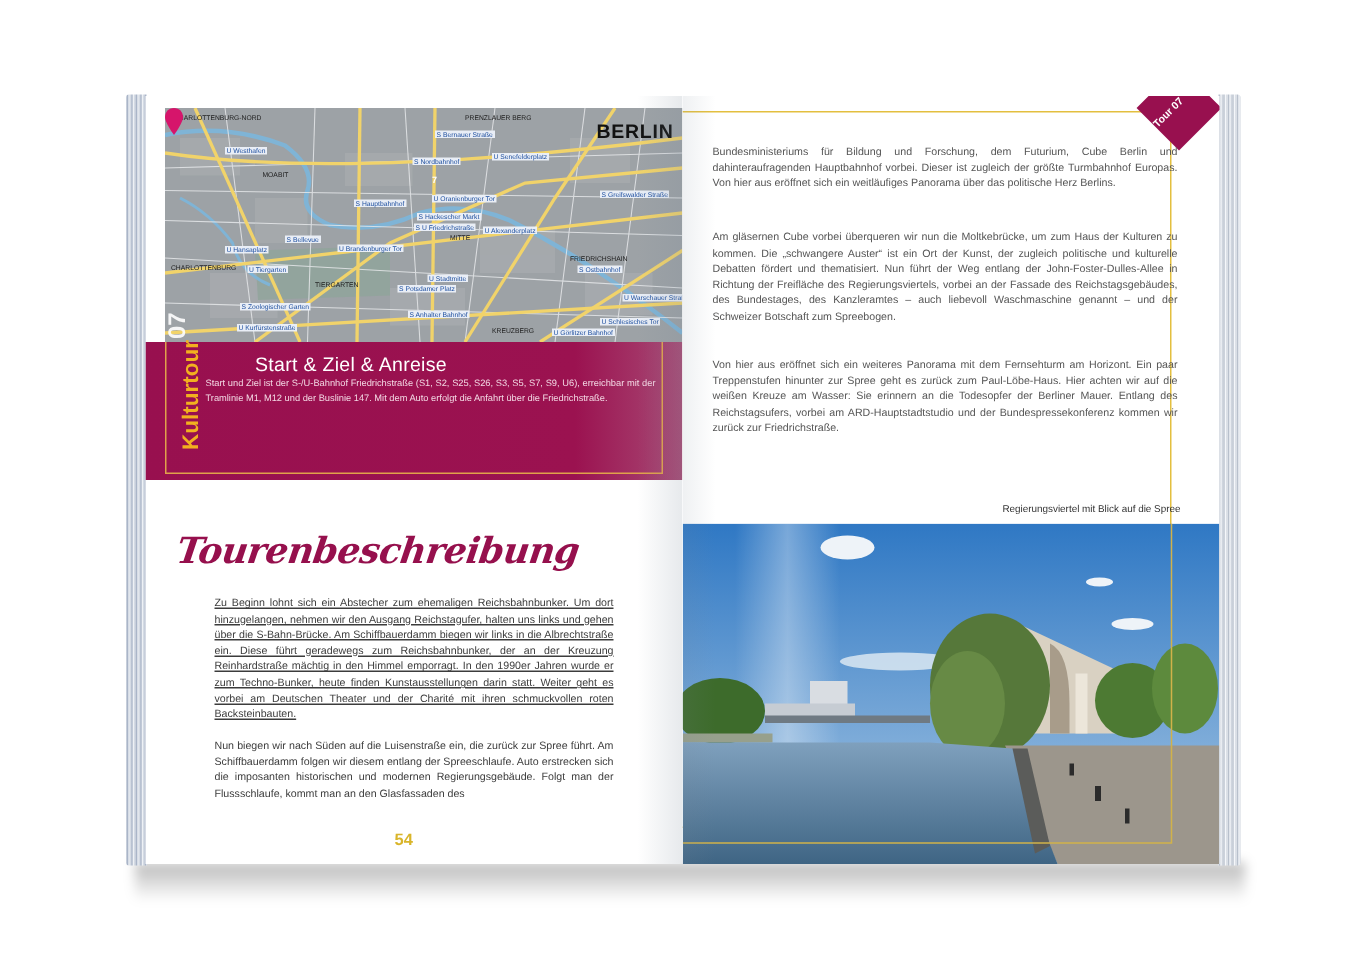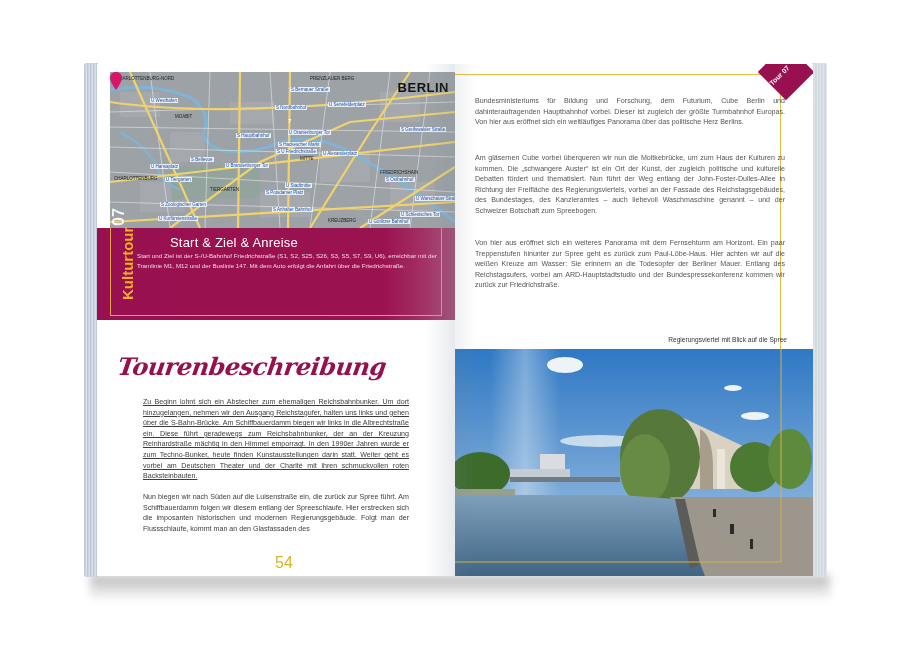--- a/index.html
+++ b/index.html
@@ -89,21 +89,21 @@
     position: absolute; left: 21px; top: 288px; font-family: "DejaVu Serif", serif;
     font-style: italic; font-weight: bold; font-size: 24px; color: #96104d;
     letter-spacing: -0.5px; transform: skewX(-8deg);
   }
   .body-text {
     position: absolute; color: #3c3c3c; font-size: 7.1px; line-height: 10.6px; text-align: justify;
   }
   .left-p1 { left: 46px; top: 333px; width: 266px; text-decoration: underline; }
   .left-p2 { left: 46px; top: 428px; width: 266px; }
   .page-number {
-    position: absolute; left: 178px; top: 490px; font-weight: normal; font-size: 16px; color: #d9b52a;
+    position: absolute; left: 166px; top: 490px; font-weight: bold; font-size: 11px; color: #d9b52a;
   }
 
   
   .gold-frame {
     position: absolute; left: 0; top: 10px; width: 326px; height: 478px;
     border-top: 1px solid #e3bf3f; border-right: 1px solid #e3bf3f;
     border-bottom: 1px solid #d1b24a;
   }
   .tour-tab {
     position: absolute; left: 311px; top: -12px; width: 40px; height: 40px;
@@ -225,21 +225,21 @@
   <div class="banner">
     <div class="banner-frame"></div>
     <div class="banner-vertical">Kulturtour</div>
     <div class="banner-title">Start &amp; Ziel &amp; Anreise</div>
     <div class="banner-text">Start und Ziel ist der S-/U-Bahnhof Friedrichstraße (S1, S2, S25, S26, S3, S5, S7, S9, U6), erreichbar mit der Tramlinie M1, M12 und der Buslinie 147. Mit dem Auto erfolgt die Anfahrt über die Friedrichstraße.</div>
   </div>
 
   <div class="script-heading">Tourenbeschreibung</div>
 
   <p class="body-text left-p1">Zu Beginn lohnt sich ein Abstecher zum ehemaligen Reichsbahnbunker. Um dort hinzugelangen, nehmen wir den Ausgang Reichstagufer, halten uns links und gehen über die S-Bahn-Brücke. Am Schiffbauerdamm biegen wir links in die Albrechtstraße ein. Diese führt geradewegs zum Reichsbahnbunker, der an der Kreuzung Reinhardstraße mächtig in den Himmel emporragt. In den 1990er Jahren wurde er zum Techno-Bunker, heute finden Kunstausstellungen darin statt. Weiter geht es vorbei am Deutschen Theater und der Charité mit ihren schmuckvollen roten Backsteinbauten.</p>
-  <p class="body-text left-p2">Nun biegen wir nach Süden auf die Luisenstraße ein, die zurück zur Spree führt. Am Schiffbauerdamm folgen wir diesem entlang der Spreeschlaufe. Hier erstrecken sich die imposanten historischen und modernen Regierungsgebäude. Folgt man der Flussschlaufe, kommt man an den Glasfassaden des</p>
+  <p class="body-text left-p2">Nun biegen wir nach Süden auf die Luisenstraße ein, die zurück zur Spree führt. Am Schiffbauerdamm folgen wir diesem entlang der Spreeschlaufe. Auto erstrecken sich die imposanten historischen und modernen Regierungsgebäude. Folgt man der Flussschlaufe, kommt man an den Glasfassaden des</p>
 
   <div class="page-number">54</div>
 
   <div class="gutter-left"></div>
 </div>
 
 <div class="page page-right">
   <div class="gold-frame"></div>
 
   <div class="tour-tab"></div>

